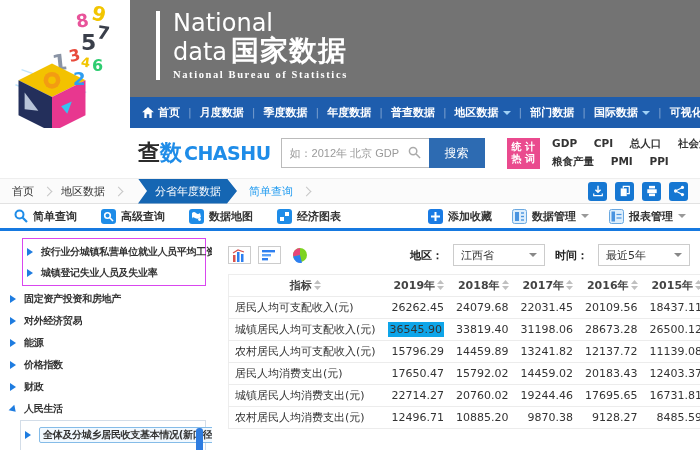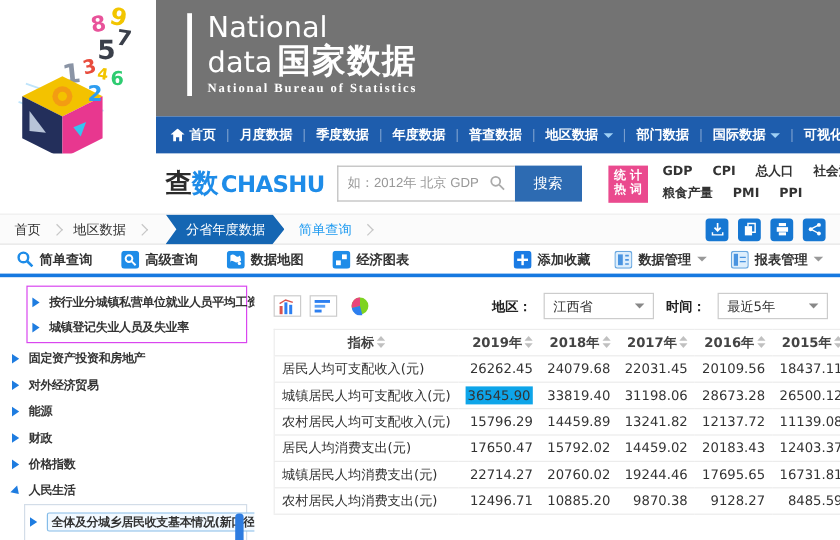--- a/index.html
+++ b/index.html
@@ -322,25 +322,25 @@
       <div class="side-item lvl1">
           <span class="tri"></span>
           <span>对外经济贸易</span>
         </div>
       <div class="side-item lvl1">
           <span class="tri"></span>
           <span>能源</span>
         </div>
       <div class="side-item lvl1">
           <span class="tri"></span>
+          <span>价格指数</span>
+        </div>
+      <div class="side-item lvl1">
+          <span class="tri"></span>
           <span>财政</span>
-        </div>
-      <div class="side-item lvl1">
-          <span class="tri"></span>
-          <span>价格指数</span>
         </div>
       <div class="side-item lvl1">
           <span class="tri exp"></span>
           <span>人民生活</span>
         </div>
       <div class="side-box2">
         <div class="side-item">
             <span class="tri"></span>
             <span class="sel-item">全体及分城乡居民收支基本情况(新口径)</span>
           </div>

